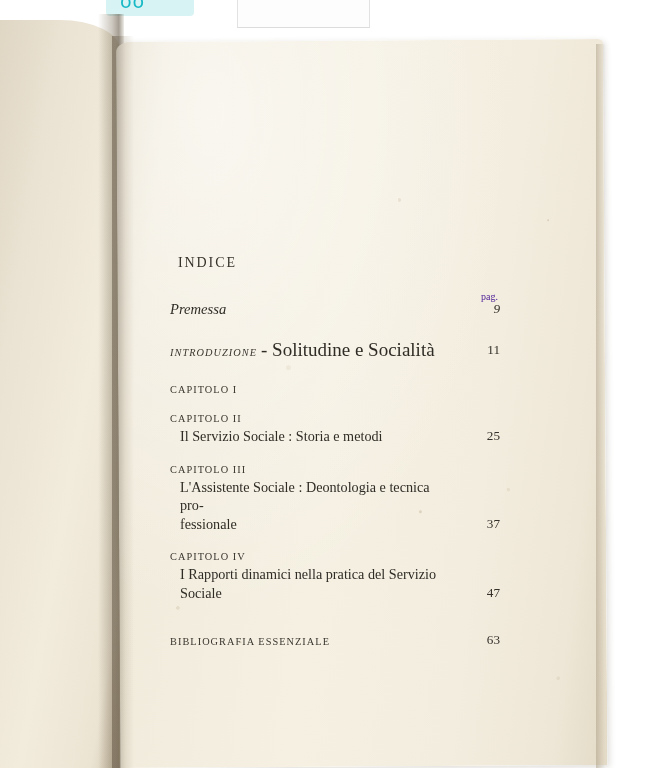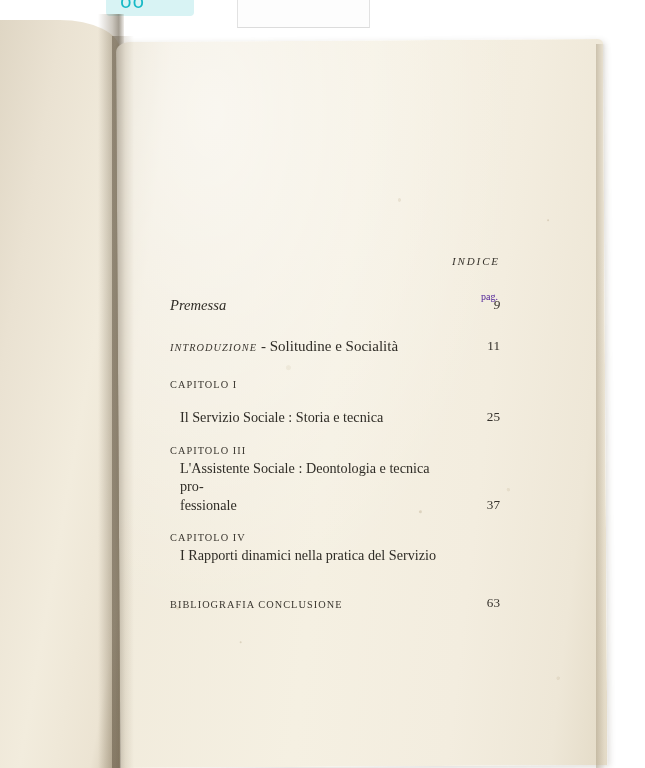--- a/index.html
+++ b/index.html
@@ -112,28 +112,27 @@
 
   
   .content {
     position: absolute;
     left: 170px;
     top: 255px;
     width: 330px;
     color: #2e2b26;
   }
   .index-title {
-    text-align: right;
-    font-size: 11px;
+    text-align: left;
+    font-size: 14px;
     letter-spacing: 1.9px;
     color: #37332c;
     margin-bottom: 29px;
     font-family: "Liberation Serif", serif;
     padding-left: 8px;
-    font-style: italic;
   }
   .pag-label {
     position: absolute;
     right: 2px;
     top: 36px;
     font-size: 10px;
     color: #4c1d95;
     font-style: normal;
   }
   .entry {
@@ -164,21 +163,21 @@
     text-align: right;
     font-size: 13.2px;
     color: #34302a;
   }
   .inline-entry .kicker {
     display: inline;
     margin-right: 4px;
     font-style: italic;
   }
   .inline-entry .inline-text {
-    font-size: 15px;
+    font-size: 19px;
   }
   .spacer-8 { height: 7px; }
   .spacer-12 { height: 11px; }
 
   
   .blemish {
     position: absolute;
     background: rgba(178,160,128,0.35);
     border-radius: 50%;
   }
@@ -229,22 +228,23 @@
 
     <div class="spacer-12"></div>
 
     <div class="entry">
       <div class="kicker">CAPITOLO I</div>
     </div>
 
     <div class="spacer-8"></div>
 
     <div class="entry">
-      <div class="line">
-        <span>Il Servizio Sociale : Storia e tecnica</span>
+      <div class="kicker">CAPITOLO II</div>
+      <div class="line">
+        <span>Il Servizio Sociale : Storia e metodi</span>
         <span class="page-num">25</span>
       </div>
     </div>
 
     <div class="spacer-8"></div>
 
     <div class="entry">
       <div class="kicker">CAPITOLO III</div>
       <div class="line">
         <span>L'Assistente Sociale : Deontologia e tecnica pro-</span>
@@ -255,28 +255,32 @@
       </div>
     </div>
 
     <div class="spacer-8"></div>
 
     <div class="entry">
       <div class="kicker">CAPITOLO IV</div>
       <div class="line">
         <span>I Rapporti dinamici nella pratica del Servizio</span>
       </div>
+      <div class="line">
+        <span>Sociale</span>
+        <span class="page-num">47</span>
+      </div>
     </div>
 
     <div class="spacer-8"></div>
 
 
     <div class="spacer-12"></div>
 
     <div class="entry">
       <div class="line nopad">
-        <span class="kicker">BIBLIOGRAFIA CONCLUSIONE</span>
+        <span class="kicker">BIBLIOGRAFIA ESSENZIALE</span>
         <span class="page-num">63</span>
       </div>
     </div>
 
   </div>
 </div>
 
 </body></html>

